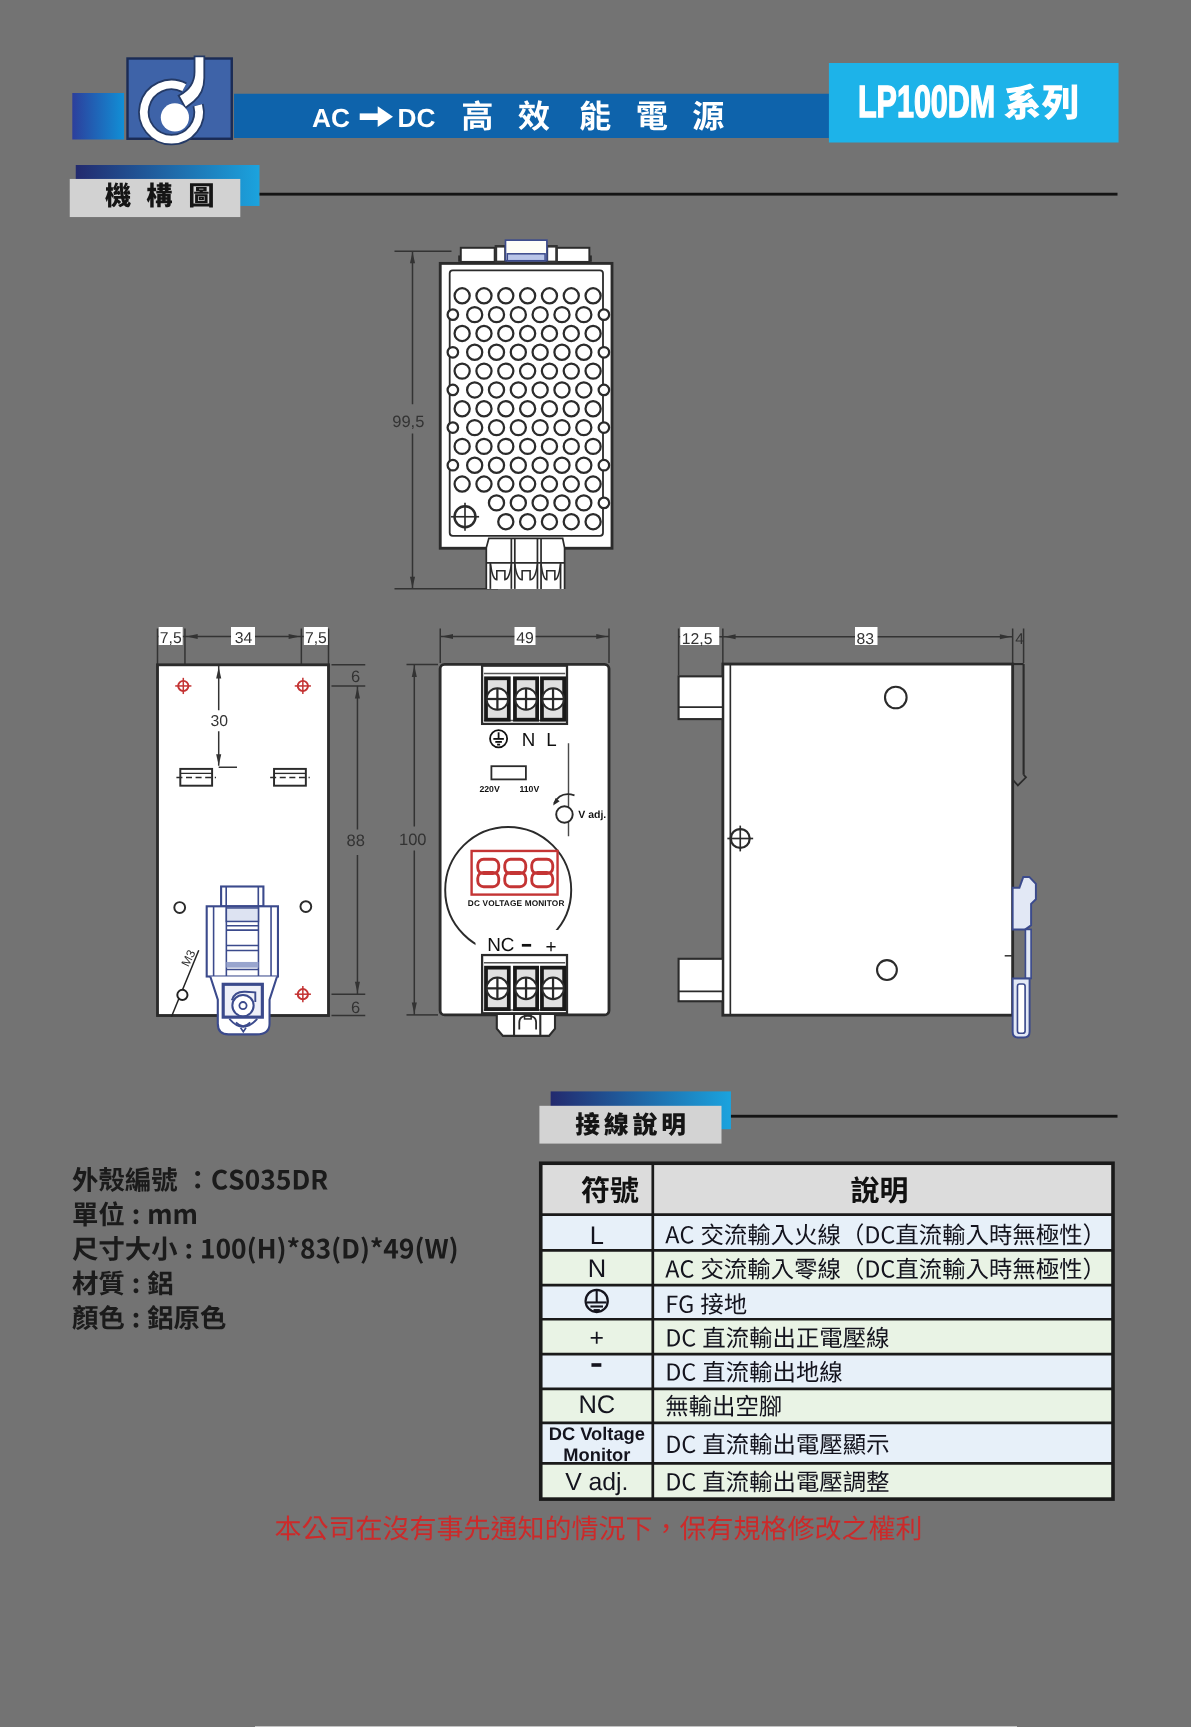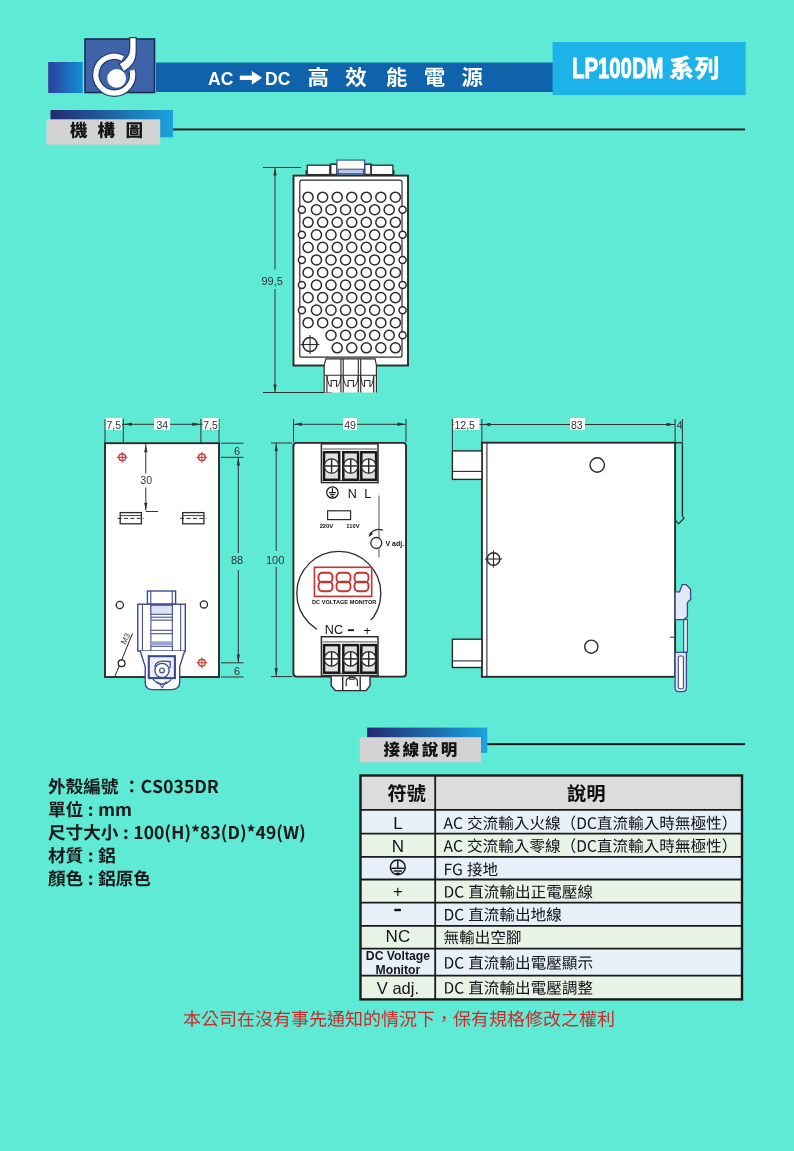--- a/index.html
+++ b/index.html
@@ -1,14 +1,14 @@
 <!DOCTYPE html>
 <html><head><meta charset="utf-8"><style>
 html,body{margin:0;padding:0;background:#fff}
-#page{position:relative;width:794px;height:1151px;background:#5eead4;overflow:hidden;font-family:"Liberation Sans",sans-serif}
+#page{position:relative;width:794px;height:1151px;background:#737373;overflow:hidden;font-family:"Liberation Sans",sans-serif}
 </style></head><body>
 <div id="page">
 <svg width="794" height="1151" viewBox="0 0 794 1151">
 <defs>
         <linearGradient id="gacc" x1="0" y1="0" x2="1" y2="0">
           <stop offset="0" stop-color="#2c3f9c"></stop>
           <stop offset="1" stop-color="#118fd6"></stop>
         </linearGradient>
         <linearGradient id="ghdr" x1="0" y1="0" x2="1" y2="0">
           <stop offset="0" stop-color="#232a6e"></stop>

